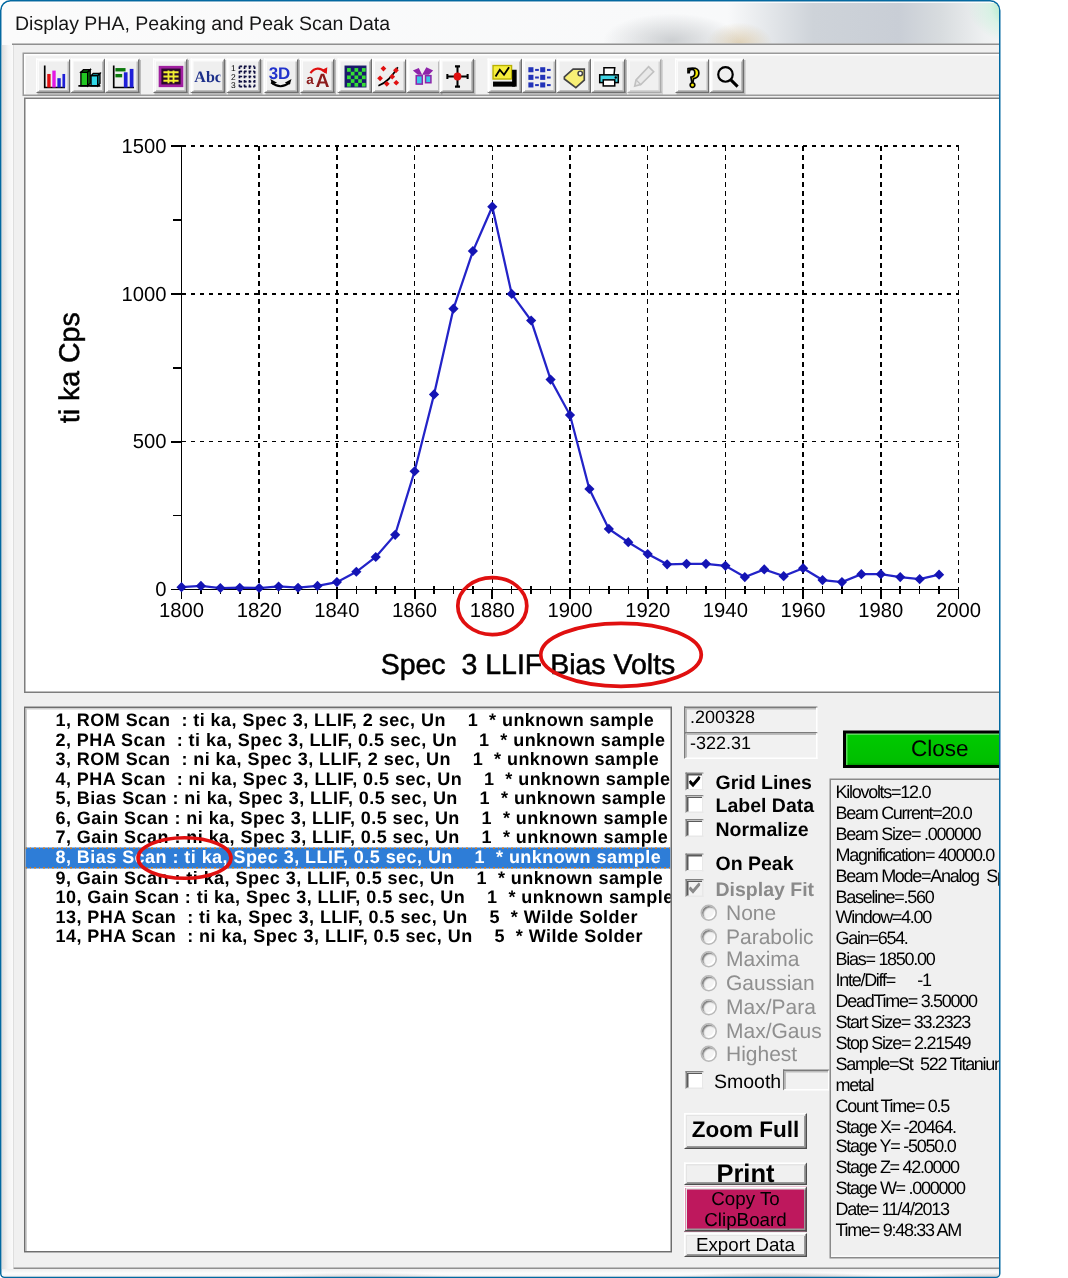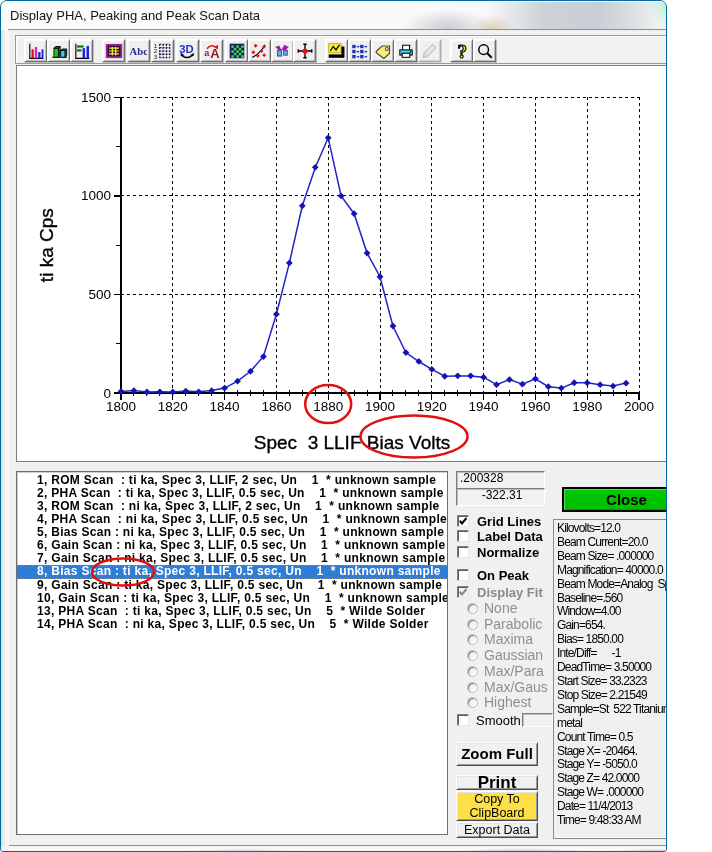--- a/index.html
+++ b/index.html
@@ -81,27 +81,27 @@
   .scan-row.selected .dots.bottom{bottom:0;}
   #list-annotation{position:absolute;left:85px;top:553px;width:74px;height:38px;pointer-events:none;}
   
   .valuebox{
     position:absolute;left:455px;width:89px;height:14px;background:#f1f1f1;
     border:1px solid;border-color:#7b7b7b #ffffff #ffffff #7b7b7b;
     box-shadow:inset 1px 1px 0 #bdbdbd;
     font-size:12px;color:#000;line-height:12px;padding:0 0 16px 3px;white-space:pre;
   }
   #value-box-1{top:470px;}
-  #value-box-2{top:487px;text-align:center;}
+  #value-box-2{top:487px;}
   #close-button{
     position:absolute;left:561px;top:486px;width:129px;height:25px;
     background:linear-gradient(#00ca00,#00bd00);
     border:2px solid #000000;
     box-shadow:inset 1px 1px 0 #59dd59, inset -1px -1px 0 #00a000;
-    font-size:15px;font-weight:bold;color:#000;text-align:center;line-height:21px;
+    font-size:15px;font-weight:normal;color:#000;text-align:center;line-height:21px;
     cursor:default;
   }
   .checkrow{position:absolute;left:456px;height:13px;}
   .checkbox{
     position:absolute;left:0;top:0;width:12px;height:12px;background:#ffffff;
     border:1px solid;border-color:#828282 #e8e8e8 #e8e8e8 #828282;
     box-shadow:inset 1px 1px 0 #5a5a5a;
   }
   .checkbox.disabled{background:#f2f2f2;}
   .checkbox svg.mark{position:absolute;left:0px;top:0px;width:10px;height:10px;}
@@ -130,21 +130,21 @@
     font-size:12px;color:#000;
   }
   .btn{
     position:absolute;left:455px;background:#f0f0f0;
     border:1px solid;border-color:#ffffff #4d4d4d #4d4d4d #ffffff;
     box-shadow:inset 1px 1px 0 #e4e4e4, inset -1px -1px 0 #9a9a9a;
     color:#000;text-align:center;cursor:default;
   }
   #zoom-full-button{top:741px;width:82px;height:24px;font-size:15px;font-weight:bold;line-height:22px;}
   #print-button{top:774px;width:82px;height:15px;font-size:17px;line-height:13px;font-weight:bold;}
-  #copy-clipboard-button{top:790px;width:82px;height:30px;font-size:12.5px;line-height:14px;background:#fde047;}
+  #copy-clipboard-button{top:790px;width:82px;height:30px;font-size:12.5px;line-height:14px;background:#be185d;}
   #export-data-button{top:821px;width:82px;height:16px;font-size:12.5px;line-height:14px;}
   #info-panel{
     position:absolute;left:552px;top:518px;width:148px;height:320px;
     background:#f0f0f0;border:1px solid #8a8a8a;
     box-shadow:inset -1px -1px 0 #fafafa;
     overflow:hidden;padding-top:2px;
   }
   .info-line{font-size:12px;letter-spacing:-0.85px;color:#000;line-height:13.9px;white-space:pre;padding-left:3px;}
 </style>
 </head>

